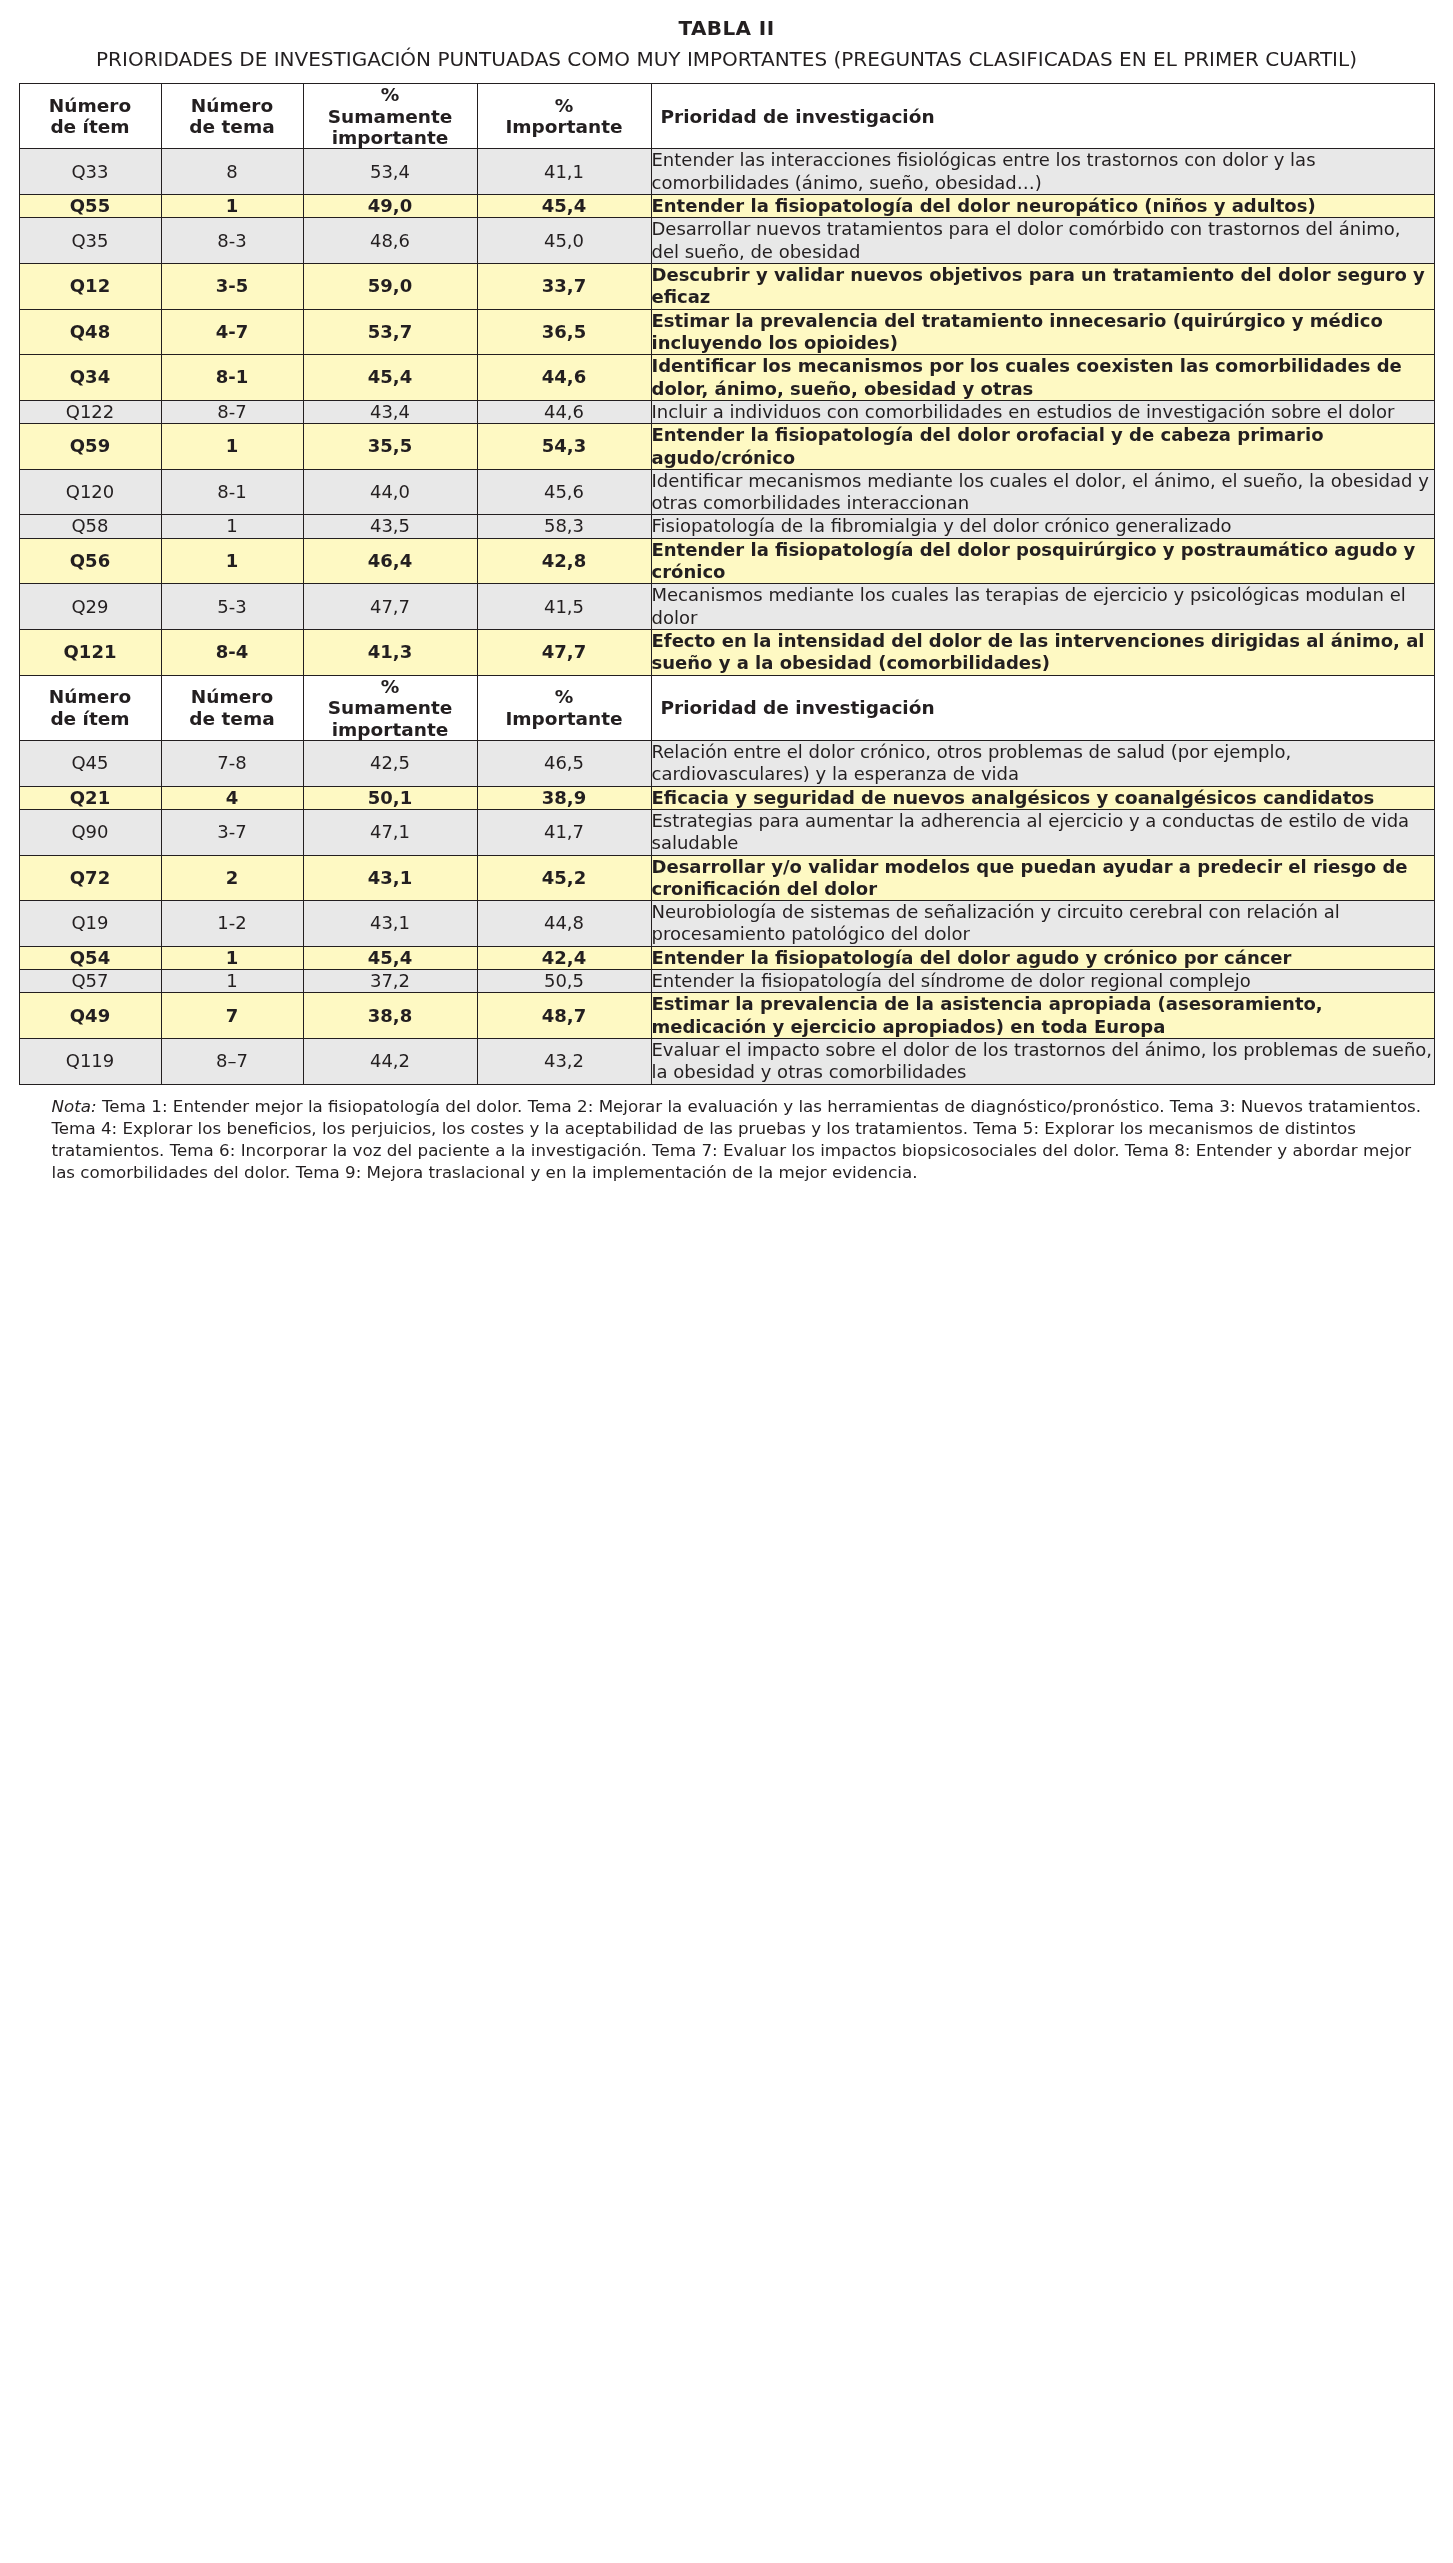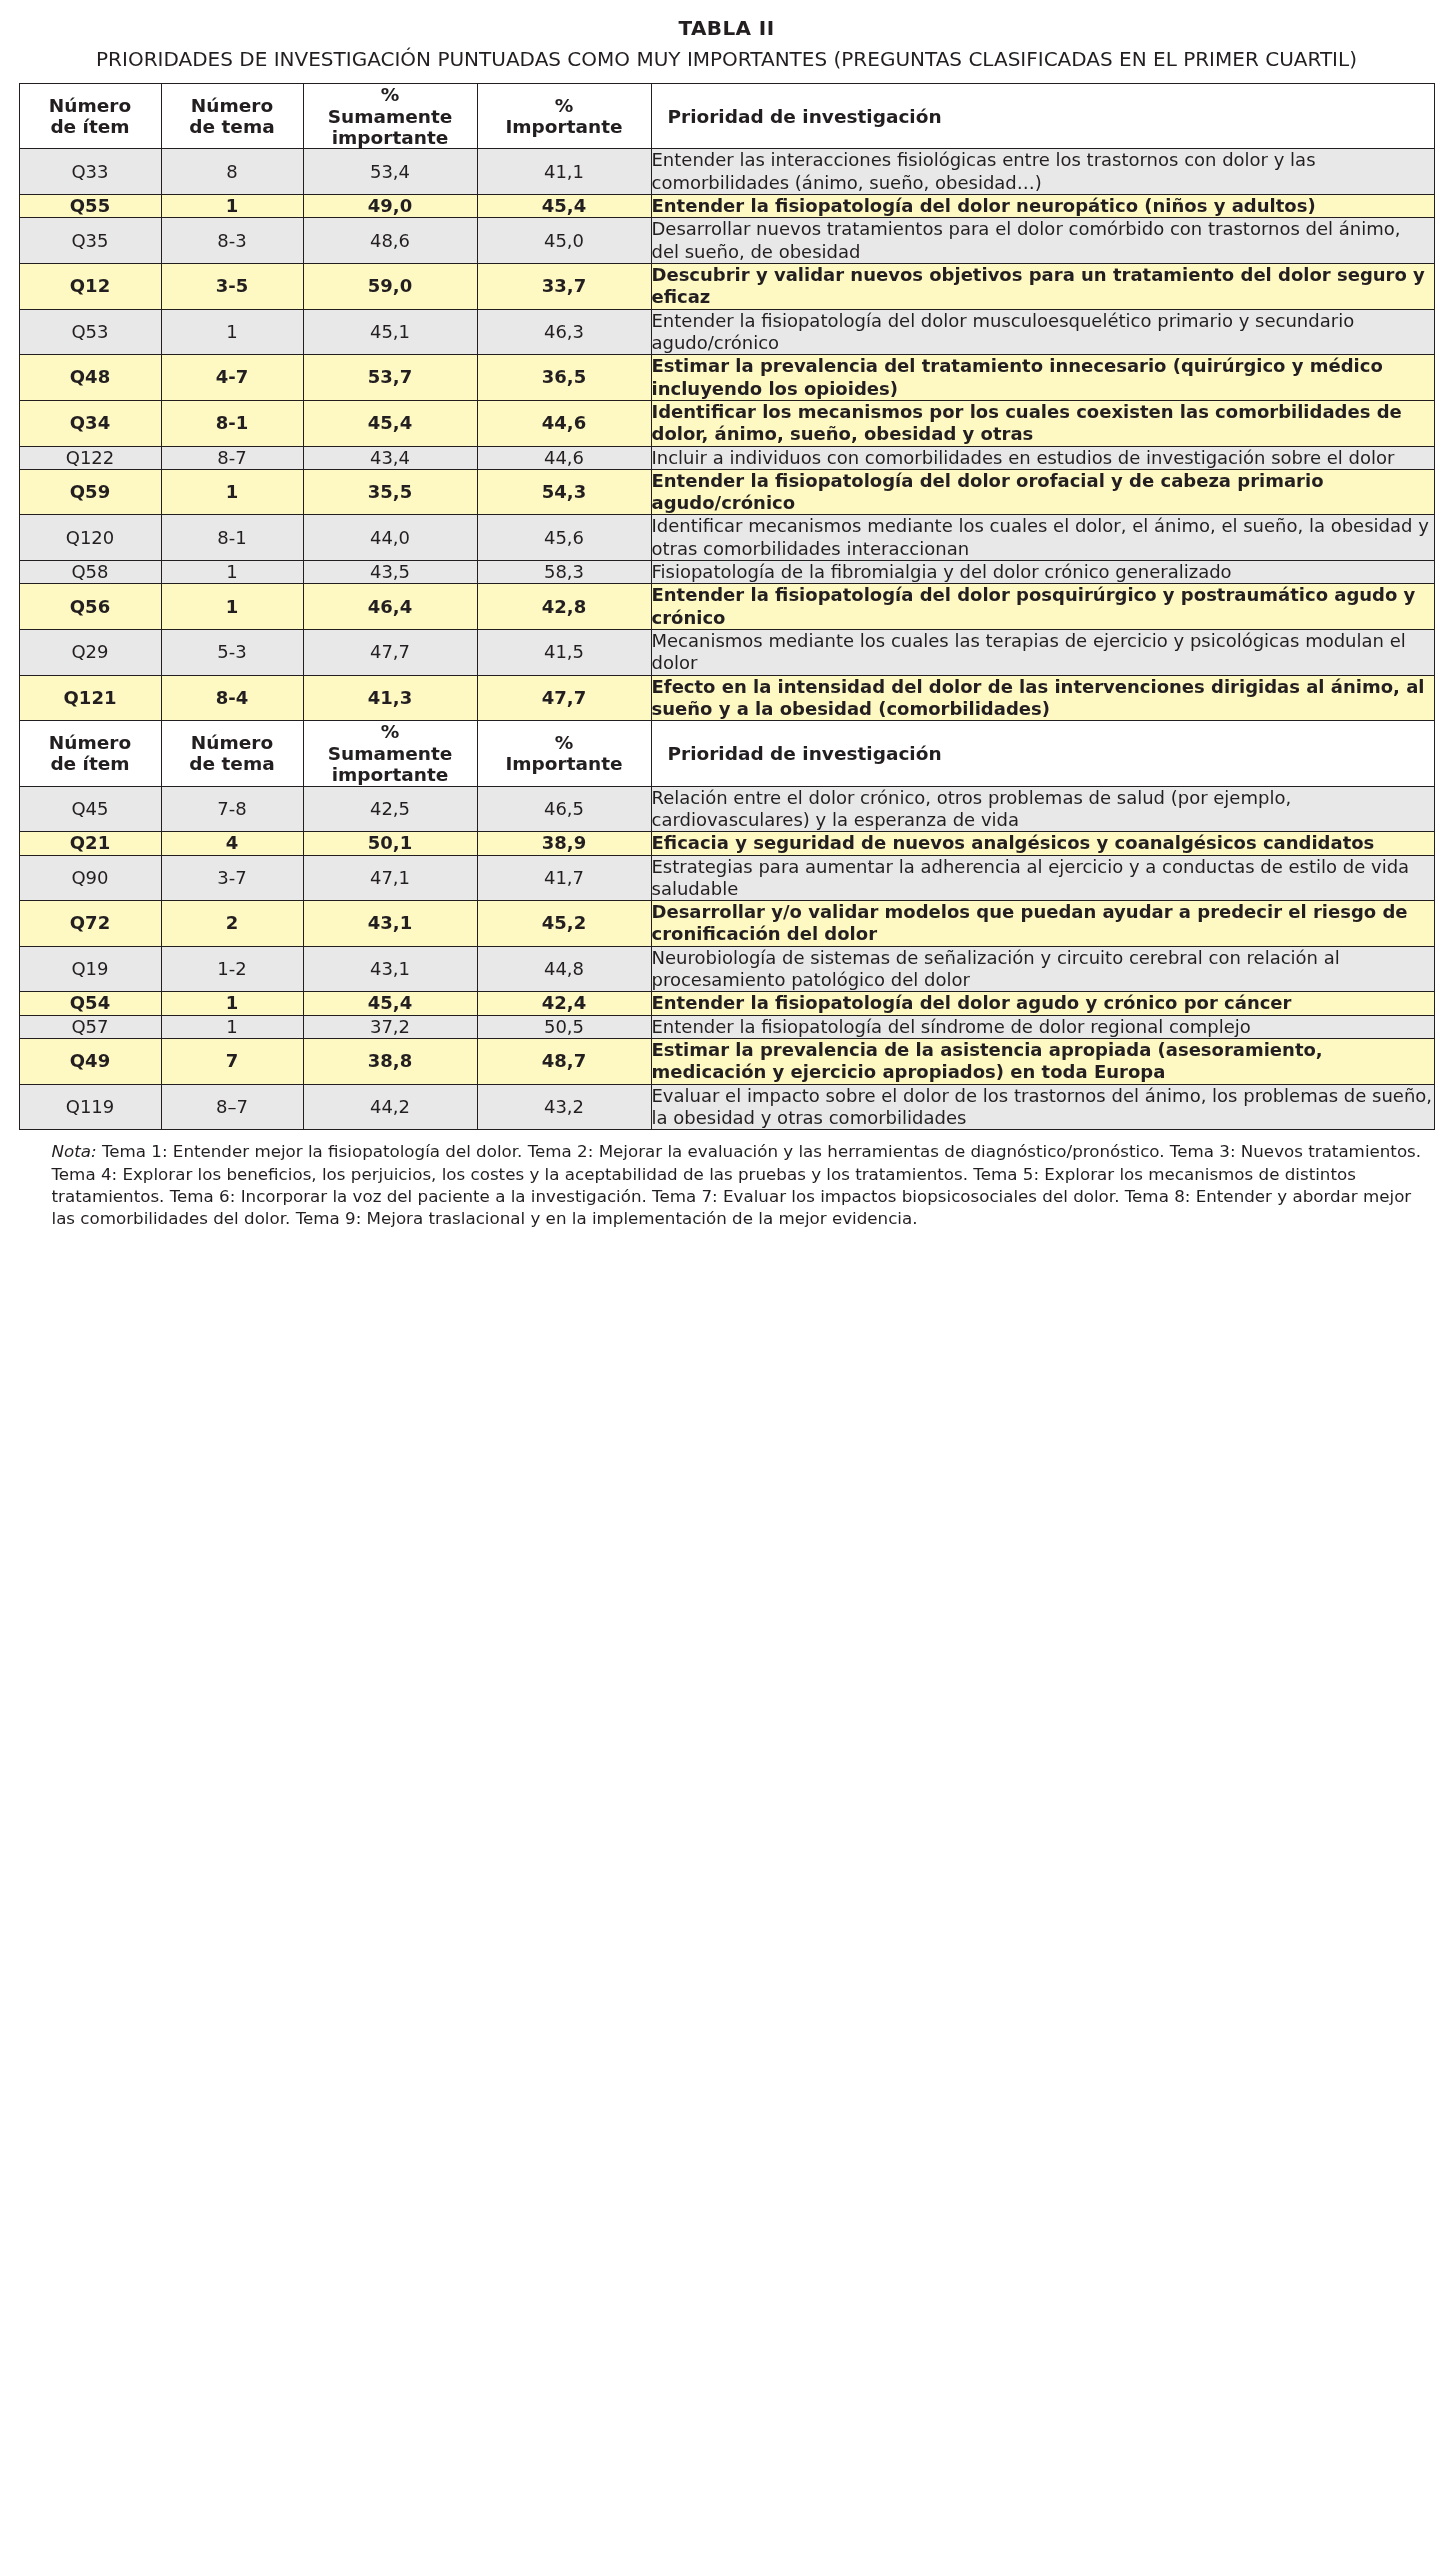--- a/index.html
+++ b/index.html
@@ -52,21 +52,21 @@
   .hdr td {
     font-weight: bold;
     font-size: 18.5px;
     text-align: center;
     padding: 10px 5.7px 11.4px 5.7px;
     line-height: 1.16;
     background: #ffffff;
   }
   .hdr td.prio-h {
     text-align: left;
-    padding-left: 16px;
+    padding-left: 9px;
   }
   tr.r td {
     font-size: 18px;
     line-height: 1.24;
   }
   td.ctr {
     text-align: center;
     padding: 9.3px 4.3px;
   }
   td.prio {
@@ -132,27 +132,20 @@
           <td class="ctr">45,0</td>
           <td class="prio">Desarrollar nuevos tratamientos para el dolor comórbido con trastornos del ánimo, del sueño, de obesidad</td>
         </tr>
         <tr class="r plain">
           <td class="ctr">Q12</td>
           <td class="ctr">3-5</td>
           <td class="ctr">59,0</td>
           <td class="ctr">33,7</td>
           <td class="prio">Descubrir y validar nuevos objetivos para un tratamiento del dolor seguro y eficaz</td>
         </tr>
-        <tr class="r shade">
-          <td class="ctr">Q53</td>
-          <td class="ctr">1</td>
-          <td class="ctr">45,1</td>
-          <td class="ctr">46,3</td>
-          <td class="prio">Entender la fisiopatología del dolor musculoesquelético primario y secundario agudo/crónico</td>
-        </tr>
         <tr class="r plain">
           <td class="ctr">Q48</td>
           <td class="ctr">4-7</td>
           <td class="ctr">53,7</td>
           <td class="ctr">36,5</td>
           <td class="prio">Estimar la prevalencia del tratamiento innecesario (quirúrgico y médico incluyendo los opioides)</td>
         </tr>
         <tr class="r plain">
           <td class="ctr">Q34</td>
           <td class="ctr">8-1</td>

